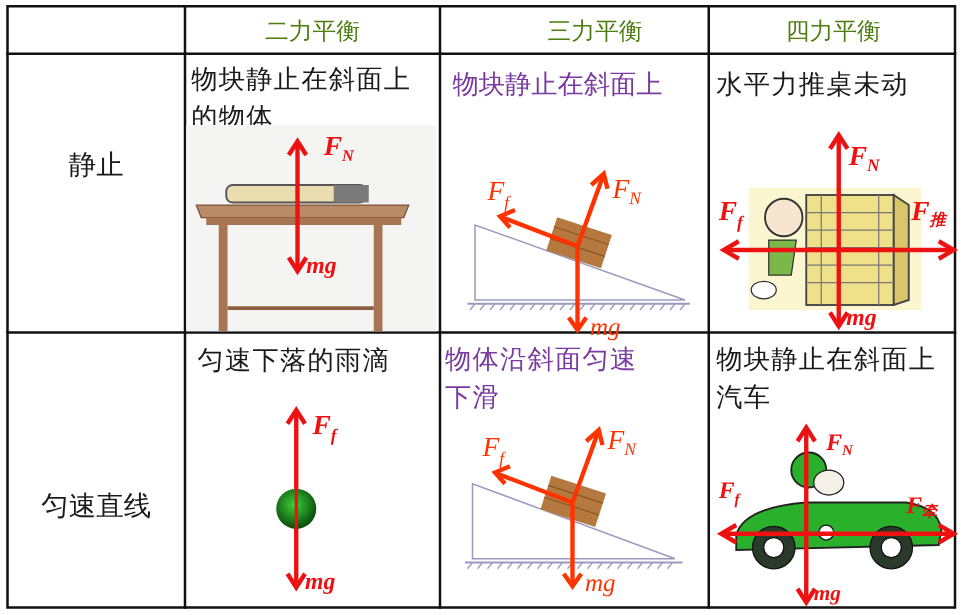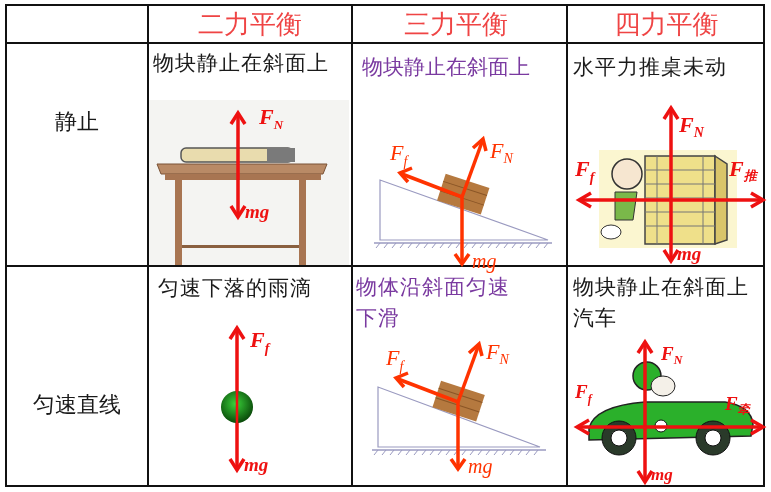--- a/index.html
+++ b/index.html
@@ -2,48 +2,49 @@
 <html><head>
 <meta charset="utf-8">
 <style>
   html, body { margin:0; padding:0; background:#ffffff; }
   body { width:771px; height:492px; position:relative; overflow:hidden;
          font-family:"DejaVu Serif", "Liberation Serif", serif; }
   .grid { position:absolute; left:5px; top:4px; width:760px; height:483px; border:2px solid #111; box-sizing:border-box; }
   .vline { position:absolute; top:4px; width:2px; height:483px; background:#111; }
   .hline { position:absolute; left:5px; width:760px; height:2px; background:#111; }
   .hdr { position:absolute; top:6px; height:37px; display:flex; align-items:center; justify-content:center;
-         font-size:26px; color:#ef4444; }
+         font-size:19px; color:#4d7c0f; }
   .rowlbl { position:absolute; left:7px; width:140px; display:flex; align-items:center; justify-content:center;
             font-size:22px; color:#1a1a1a; }
   .cap { position:absolute; font-size:21px; line-height:31px; color:#1a1a1a; letter-spacing:1px; }
   .cap.purple { color:#7a3aa0; }
   svg { position:absolute; overflow:visible; }
   .lbl { font-family:"Liberation Serif","DejaVu Serif",serif; font-style:italic; font-weight:bold; fill:#ee1111; }
   .lbl2 { font-family:"Liberation Serif","DejaVu Serif",serif; font-style:italic; fill:#ff3300; }
 </style>
 </head>
 <body>
 
 <div class="grid"></div>
 <div class="vline" style="left:147px"></div>
 <div class="vline" style="left:351px"></div>
 <div class="vline" style="left:566px"></div>
 <div class="hline" style="top:42px"></div>
 <div class="hline" style="top:265px"></div>
 
 <div class="hdr" style="left:149px;width:202px">二力平衡</div>
-<div class="hdr" style="left:353px;width:206px">三力平衡</div>
+<div class="hdr" style="left:373px;width:206px">三力平衡</div>
 <div class="hdr" style="left:568px;width:197px">四力平衡</div>
 
-<div class="rowlbl" style="top:28px;height:187px">静止</div>
+<div class="rowlbl" style="top:38px;height:187px">静止</div>
 <div class="rowlbl" style="top:267px;height:276px">匀速直线</div>
 
 <div class="cap" style="left:153px;top:48px">
   <div>物块静止在斜面上</div>
+    <div>的物体</div>
 </div>
 <div class="cap purple" style="left:362px;top:52px;letter-spacing:0">物块静止在斜面上</div>
 <div class="cap" style="left:573px;top:52px">水平力推桌未动</div>
 
 <div class="cap" style="left:158px;top:273px">匀速下落的雨滴</div>
 <div class="cap purple" style="left:356px;top:272px">
   <div>物体沿斜面匀速</div>
     <div>下滑</div>
 </div>
 <div class="cap" style="left:573px;top:272px">

